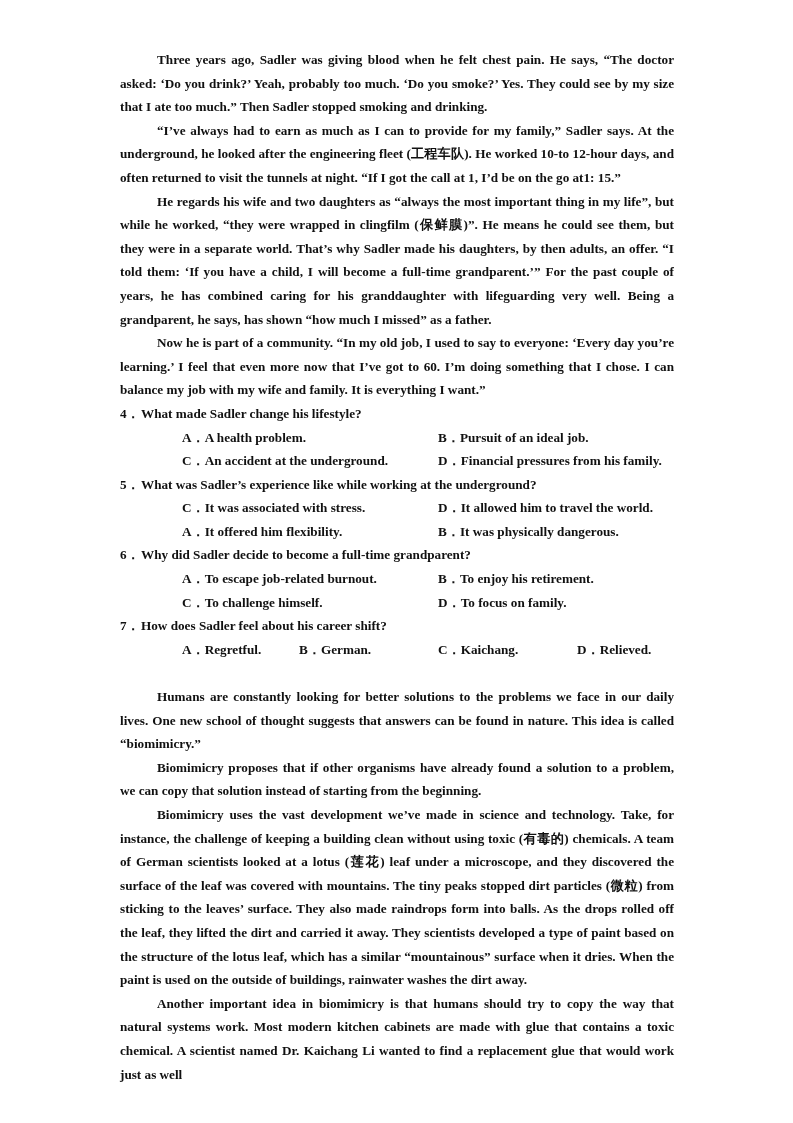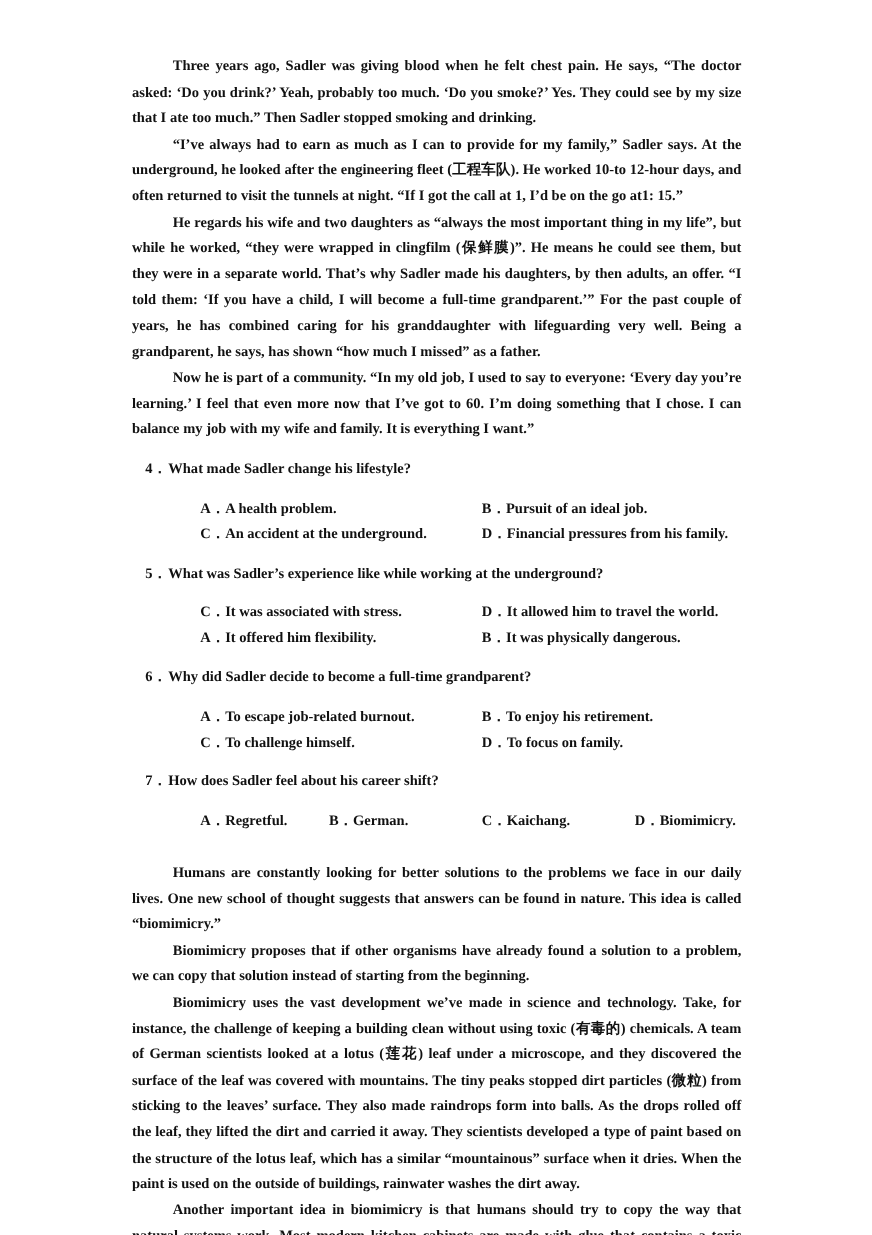--- a/index.html
+++ b/index.html
@@ -1,20 +1,20 @@
 <!DOCTYPE html>
 <html><head>
 <meta charset="utf-8">
 <style>
   html, body { margin:0; padding:0; background:#ffffff; }
   body { width:793px; height:1123px; position:relative; overflow:hidden;
          font-family:"Liberation Serif", "DejaVu Serif", serif; color:#111; }
   .page { position:absolute; left:120px; top:48px; width:554px; font-size:13.2px; line-height:23.6px;font-weight:bold; }
   p.para { margin:0; text-indent:37px; text-align:justify; text-align-last:left; }
-  .q { margin:12px; height:23.6px; white-space:nowrap; }
+  .q { margin:0; height:23.6px; white-space:nowrap; }
   .q .num { display:inline-block; width:21px; }
   .opts { position:relative; height:23.6px; white-space:nowrap; }
   .opt { position:absolute; top:0;margin-left:42px; }
   .gap { height:23.6px; }
 </style>
 </head>
 <body>
 
 <div class="page">
 
@@ -63,21 +63,21 @@
       <span class="opt" style="left:276px">D．To focus on family.</span>
     </div>
 
     <div class="q">
       <span class="num">7．</span><span>How does Sadler feel about his career shift?</span>
     </div>
     <div class="opts">
       <span class="opt" style="left:20px">A．Regretful.</span>
       <span class="opt" style="left:137px">B．German.</span>
       <span class="opt" style="left:276px">C．Kaichang.</span>
-      <span class="opt" style="left:415px">D．Biomimicry.</span>
+      <span class="opt" style="left:415px">D．Relieved.</span>
     </div>
   </section>
 
   <div class="gap"></div>
 
   <section>
     <p class="para">Humans are constantly looking for better solutions to the problems we face in our daily lives. One new school of thought suggests that answers can be found in nature. This idea is called “biomimicry.”</p>
     <p class="para">Biomimicry proposes that if other organisms have already found a solution to a problem, we can copy that solution instead of starting from the beginning.</p>
     <p class="para">Biomimicry uses the vast development we’ve made in science and technology. Take, for instance, the challenge of keeping a building clean without using toxic (有毒的) chemicals. A team of German scientists looked at a lotus (莲花) leaf under a microscope, and they discovered the surface of the leaf was covered with mountains. The tiny peaks stopped dirt particles (微粒) from sticking to the leaves’ surface. They also made raindrops form into balls. As the drops rolled off the leaf, they lifted the dirt and carried it away. They scientists developed a type of paint based on the structure of the lotus leaf, which has a similar “mountainous” surface when it dries. When the paint is used on the outside of buildings, rainwater washes the dirt away.</p>
     <p class="para">Another important idea in biomimicry is that humans should try to copy the way that natural systems work. Most modern kitchen cabinets are made with glue that contains a toxic chemical. A scientist named Dr. Kaichang Li wanted to find a replacement glue that would work just as well</p>

